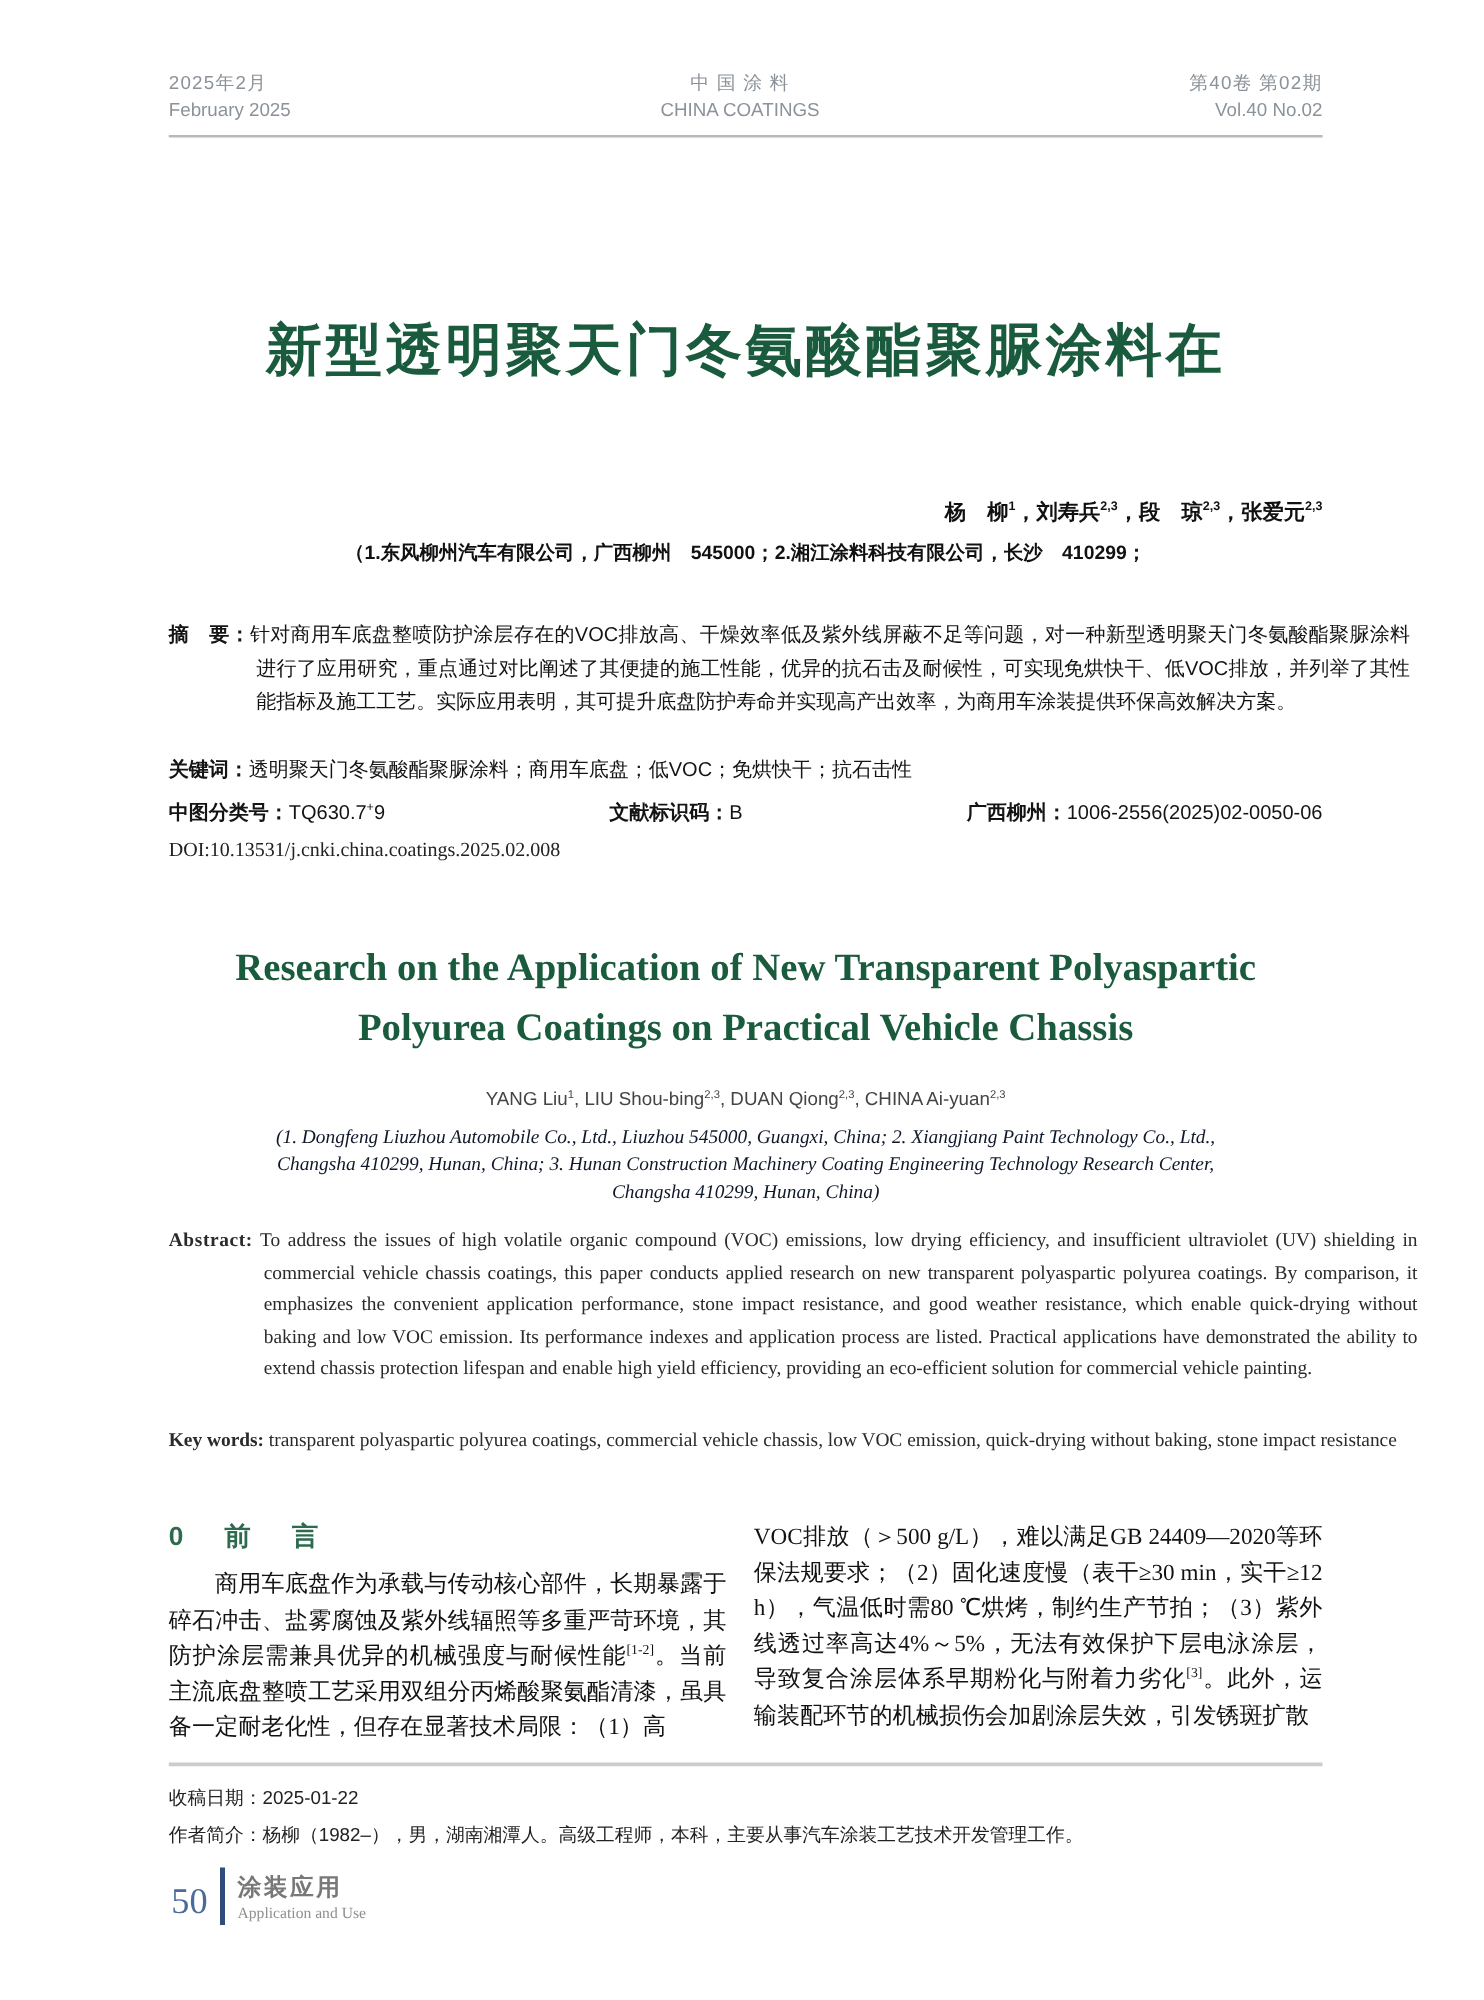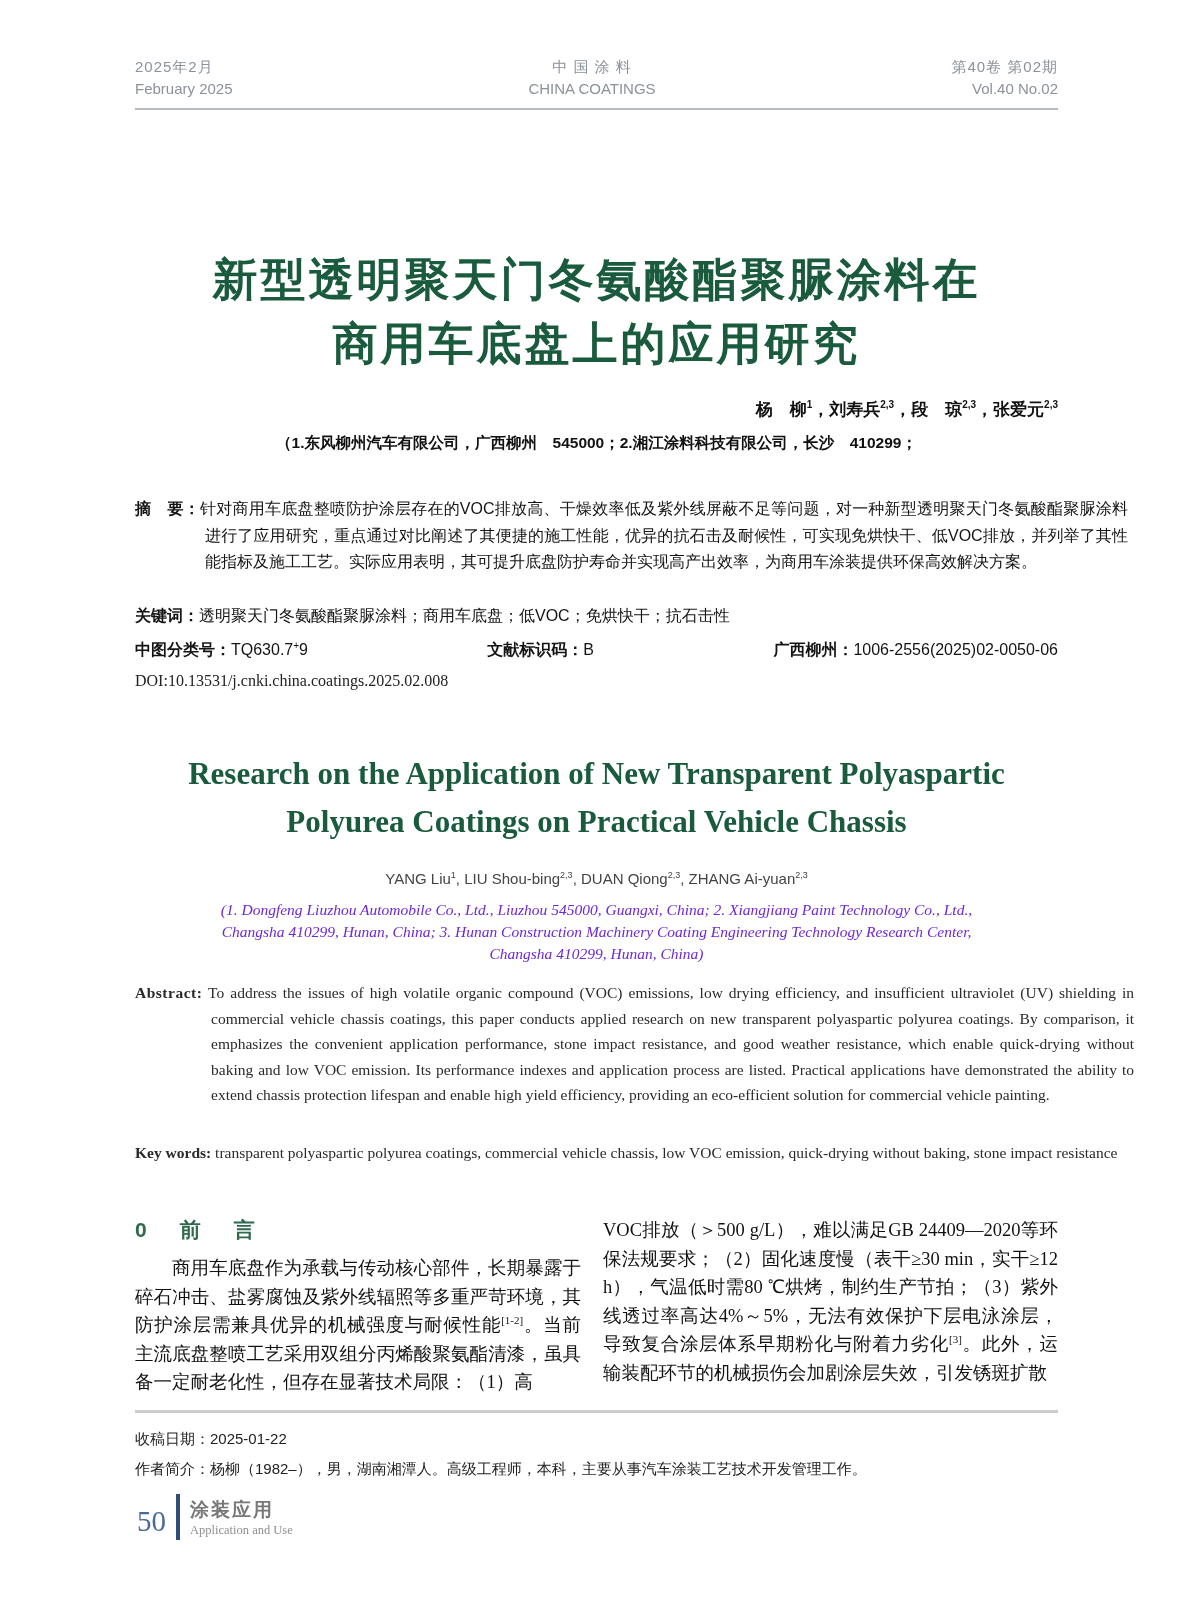--- a/index.html
+++ b/index.html
@@ -37,21 +37,21 @@
   .meta-row .lbl { font-weight:bold; }
   .meta-row sup { font-size:10px; }
   .doi-line { top:672px; font-family:"Liberation Serif", serif; font-size:16px; color:#222; }
 
   
   .title-en { top:750px; text-align:center; color:#1a5b3e; font-weight:bold;
               font-family:"Liberation Serif", serif; font-size:31px; line-height:48px; }
   .authors-en { top:870px; text-align:center; font-size:15px; color:#444; }
   .authors-en sup { font-size:9px; }
   .affil-en { top:899px; text-align:center; font-family:"Liberation Serif", serif;
-              font-style:italic; font-size:15.5px; line-height:22px; color:#6d28d9; }
+              font-style:italic; font-size:15.5px; line-height:22px; color:#0f172a; }
 
   .abstract-en { top:980px; font-family:"Liberation Serif", serif; font-size:15.5px;
                  line-height:25.5px; text-align:justify; padding-left:76px;
                  text-indent:-76px; color:#2a2a2a; }
   .abstract-en .lbl { font-weight:bold; letter-spacing:0.5px; }
   .keywords-en { top:1140px; font-family:"Liberation Serif", serif; font-size:15.5px;
                  line-height:25px; text-align:justify; padding-left:80px;
                  text-indent:-80px; color:#2a2a2a; }
   .keywords-en .lbl { font-weight:bold; }
 
@@ -97,21 +97,20 @@
       <span class="en">CHINA COATINGS</span>
     </div>
     <div class="hcol r">
       <span class="cn">第40卷 第02期</span>
       <span class="en">Vol.40  No.02</span>
     </div>
   </div>
 
   <div class="sec title-cn">
     <div>新型透明聚天门冬氨酸酯聚脲涂料在</div>
-    <div>商用车底盘上的应用研究</div>
   </div>
 
   <div class="sec authors-cn">
     <span><span>杨　柳</span><sup>1</sup><span>，</span></span><span><span>刘寿兵</span><sup>2,3</sup><span>，</span></span><span><span>段　琼</span><sup>2,3</sup><span>，</span></span><span><span>张爱元</span><sup>2,3</sup><span></span></span>
   </div>
 
   <div class="sec affil-cn">
     <div>（1.东风柳州汽车有限公司，广西柳州　545000；2.湘江涂料科技有限公司，长沙　410299；</div>
   </div>
 
@@ -136,21 +135,21 @@
   </div>
 
   <div class="sec doi-line">DOI:10.13531/j.cnki.china.coatings.2025.02.008</div>
 
   <div class="sec title-en">
     <div>Research on the Application of New Transparent Polyaspartic</div>
     <div>Polyurea Coatings on Practical Vehicle Chassis</div>
   </div>
 
   <div class="sec authors-en">
-    <span><span>YANG Liu</span><sup>1</sup><span>, </span></span><span><span>LIU Shou-bing</span><sup>2,3</sup><span>, </span></span><span><span>DUAN Qiong</span><sup>2,3</sup><span>, </span></span><span><span>ZHANG Ai-yuan</span><sup>2,3</sup><span></span></span>
+    <span><span>YANG Liu</span><sup>1</sup><span>, </span></span><span><span>LIU Shou-bing</span><sup>2,3</sup><span>, </span></span><span><span>DUAN Qiong</span><sup>2,3</sup><span>, </span></span><span><span>CHINA Ai-yuan</span><sup>2,3</sup><span></span></span>
   </div>
 
   <div class="sec affil-en">
     <div>(1. Dongfeng Liuzhou Automobile Co., Ltd., Liuzhou 545000, Guangxi, China; 2. Xiangjiang Paint Technology Co., Ltd.,</div>
     <div>Changsha 410299, Hunan, China; 3. Hunan Construction Machinery Coating Engineering Technology Research Center,</div>
     <div>Changsha 410299, Hunan, China)</div>
   </div>
 
   <div class="sec abstract-en">
     <span class="lbl">Abstract:</span>

